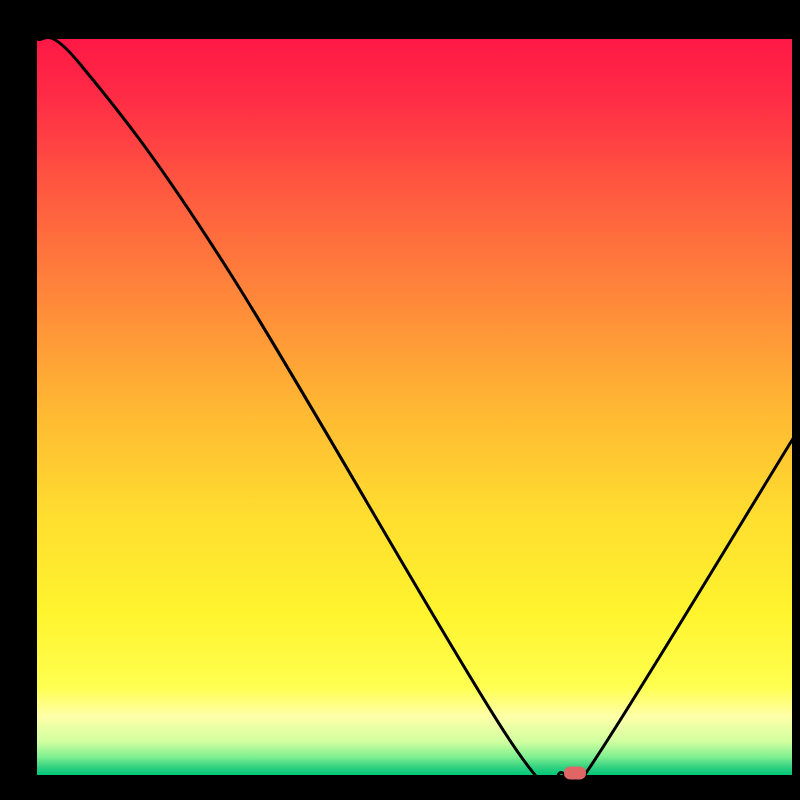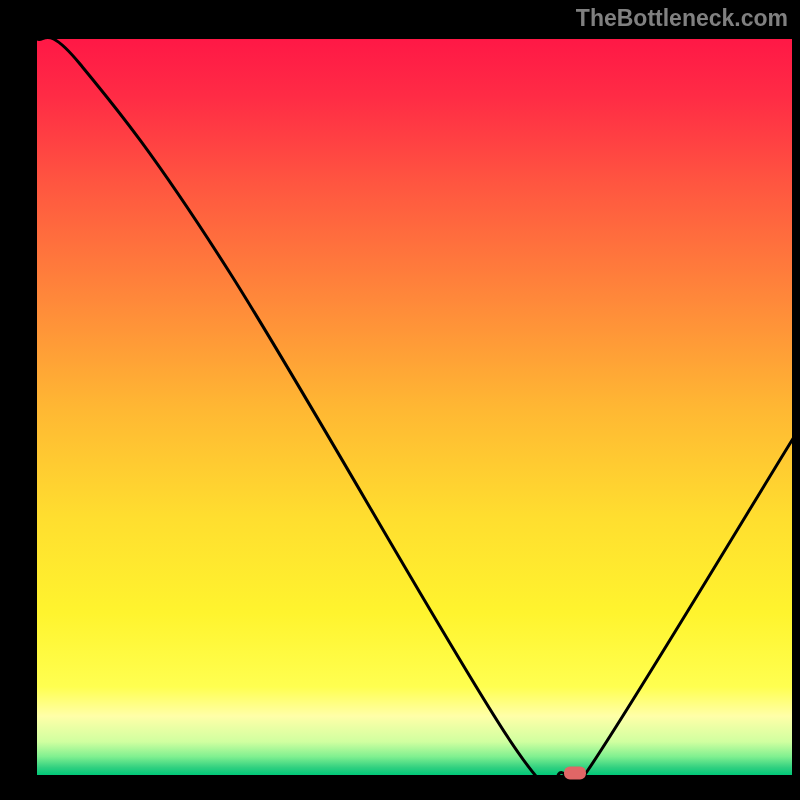--- a/index.html
+++ b/index.html
@@ -26,21 +26,20 @@
     z-index: 10;
   }
   svg {
     display: block;
   }
 </style>
 </head>
 <body>
 
 <div class="container">
-  <div class="watermark">TheBottleneck.com</div>
 
   <svg id="chart-svg" width="800" height="800" viewBox="0 0 800 800">
     <defs>
       <linearGradient id="bg-gradient" x1="0" y1="0" x2="0" y2="1">
           <stop offset="0%" stop-color="#ff1846"></stop>
           <stop offset="8%" stop-color="#ff2c45"></stop>
           <stop offset="20%" stop-color="#ff5740"></stop>
           <stop offset="35%" stop-color="#ff873a"></stop>
           <stop offset="50%" stop-color="#ffb733"></stop>
           <stop offset="65%" stop-color="#ffde2f"></stop>

